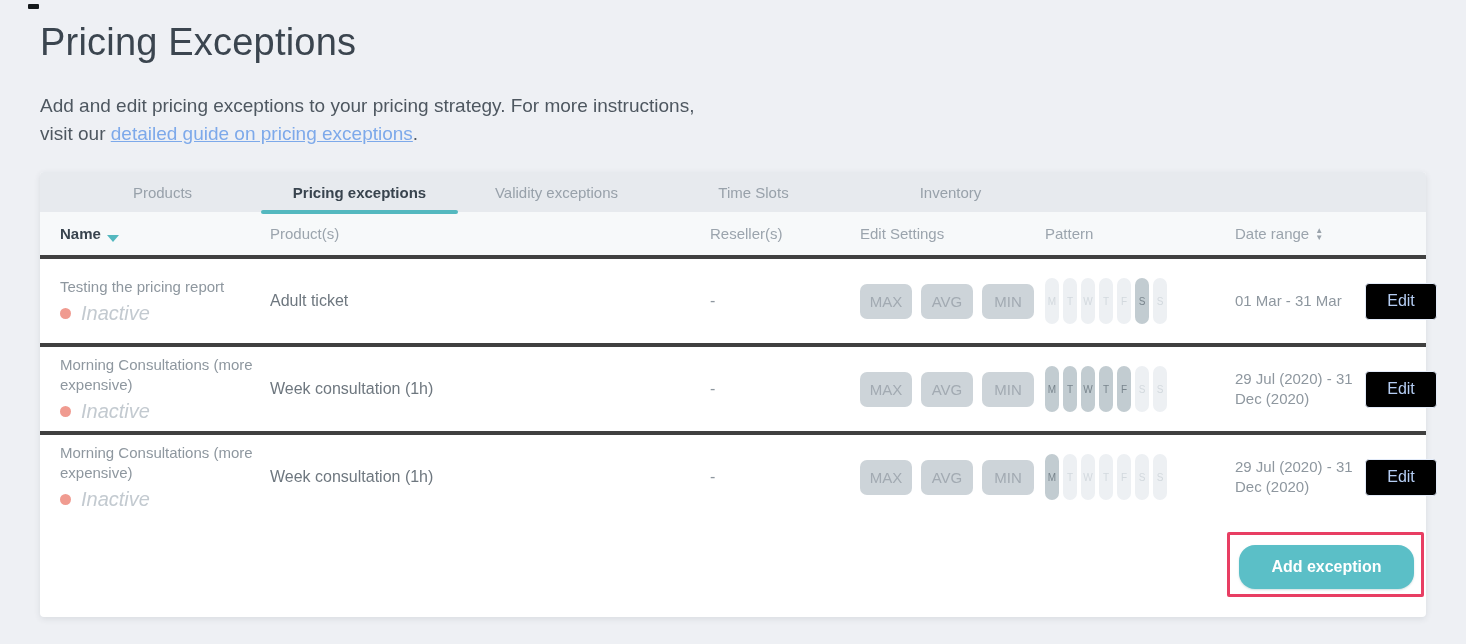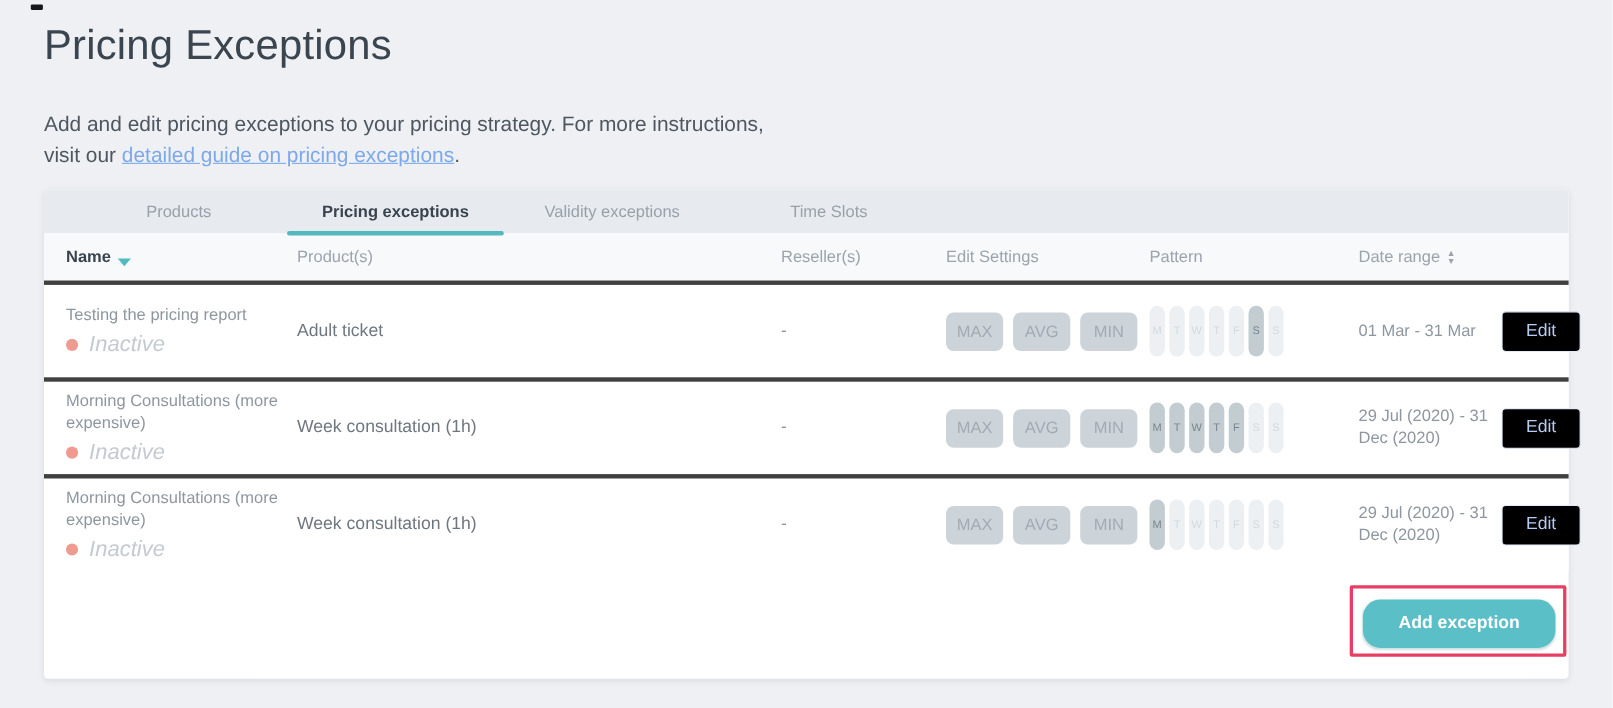--- a/index.html
+++ b/index.html
@@ -17,21 +17,21 @@
     position:relative;
     color:#4e5760;
   }
   .top-tick{position:absolute;left:28px;top:4px;width:11px;height:5px;background:#14181b;border-radius:1px;}
   .page-title{
     position:absolute;left:40px;top:21px;
     font-size:38px;font-weight:500;color:#3b454f;letter-spacing:.2px;
   }
   .subtitle{
     position:absolute;left:40px;top:92px;
-    font-size:19px;line-height:28px;color:#4e5760;margin-top:8px;
+    font-size:19px;line-height:28px;color:#4e5760;
   }
   .subtitle a{color:var(--link);text-decoration:underline;cursor:pointer;}
   .card{
     position:absolute;left:40px;top:172px;width:1386px;height:445px;
     background:#fff;border-radius:4px;
     box-shadow:0 2px 6px rgba(40,50,60,.10);
   }
   
   .tabbar{
     height:40px;background:#e7eaee;border-radius:4px 4px 0 0;
@@ -116,20 +116,21 @@
   <span>visit our </span><a>detailed guide on pricing exceptions</a><span>.</span>
 </p>
 
 <div class="card">
 
   <div class="tabbar">
     <div class="tab">Products</div>
     <div class="tab active">Pricing exceptions</div>
     <div class="tab">Validity exceptions</div>
     <div class="tab">Time Slots</div>
+    <div class="tab">Inventory</div>
   </div>
 
   <div class="grid-row thead">
     <div class="th th-name">
       <span>Name</span>
       <span class="caret-down"></span>
     </div>
     <div class="th">Product(s)</div>
     <div class="th">Reseller(s)</div>
     <div class="th">Edit Settings</div>

